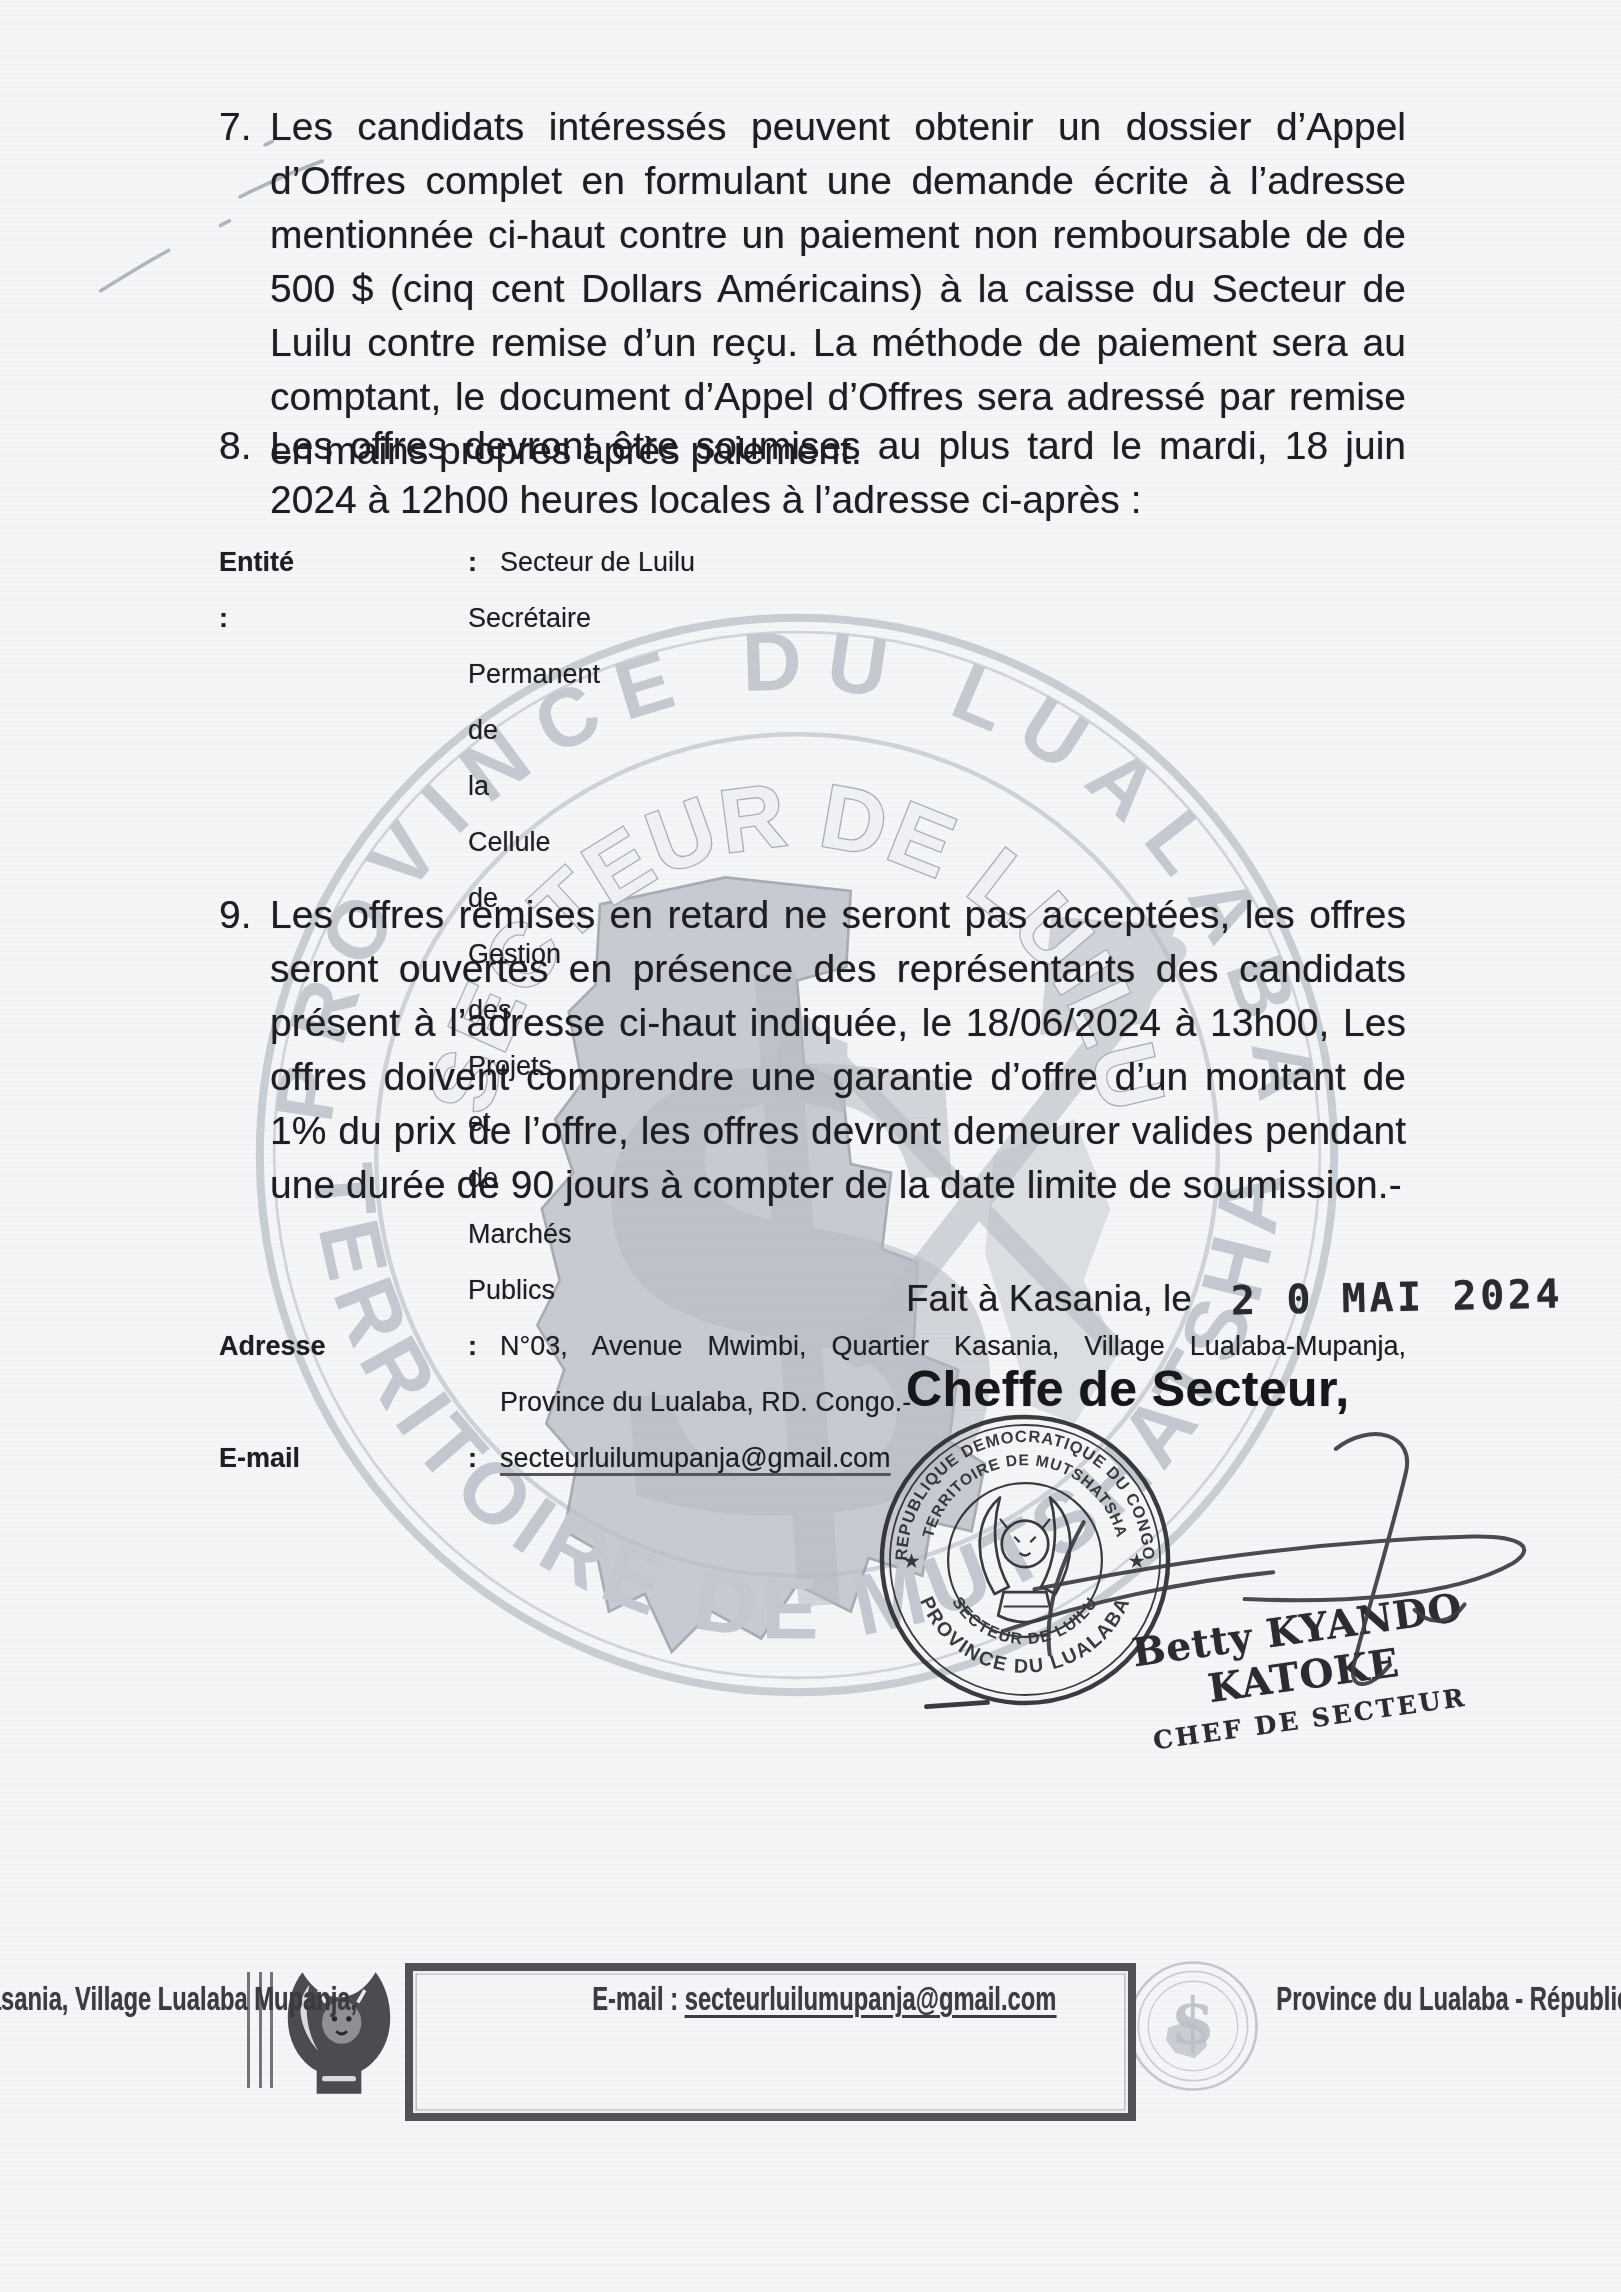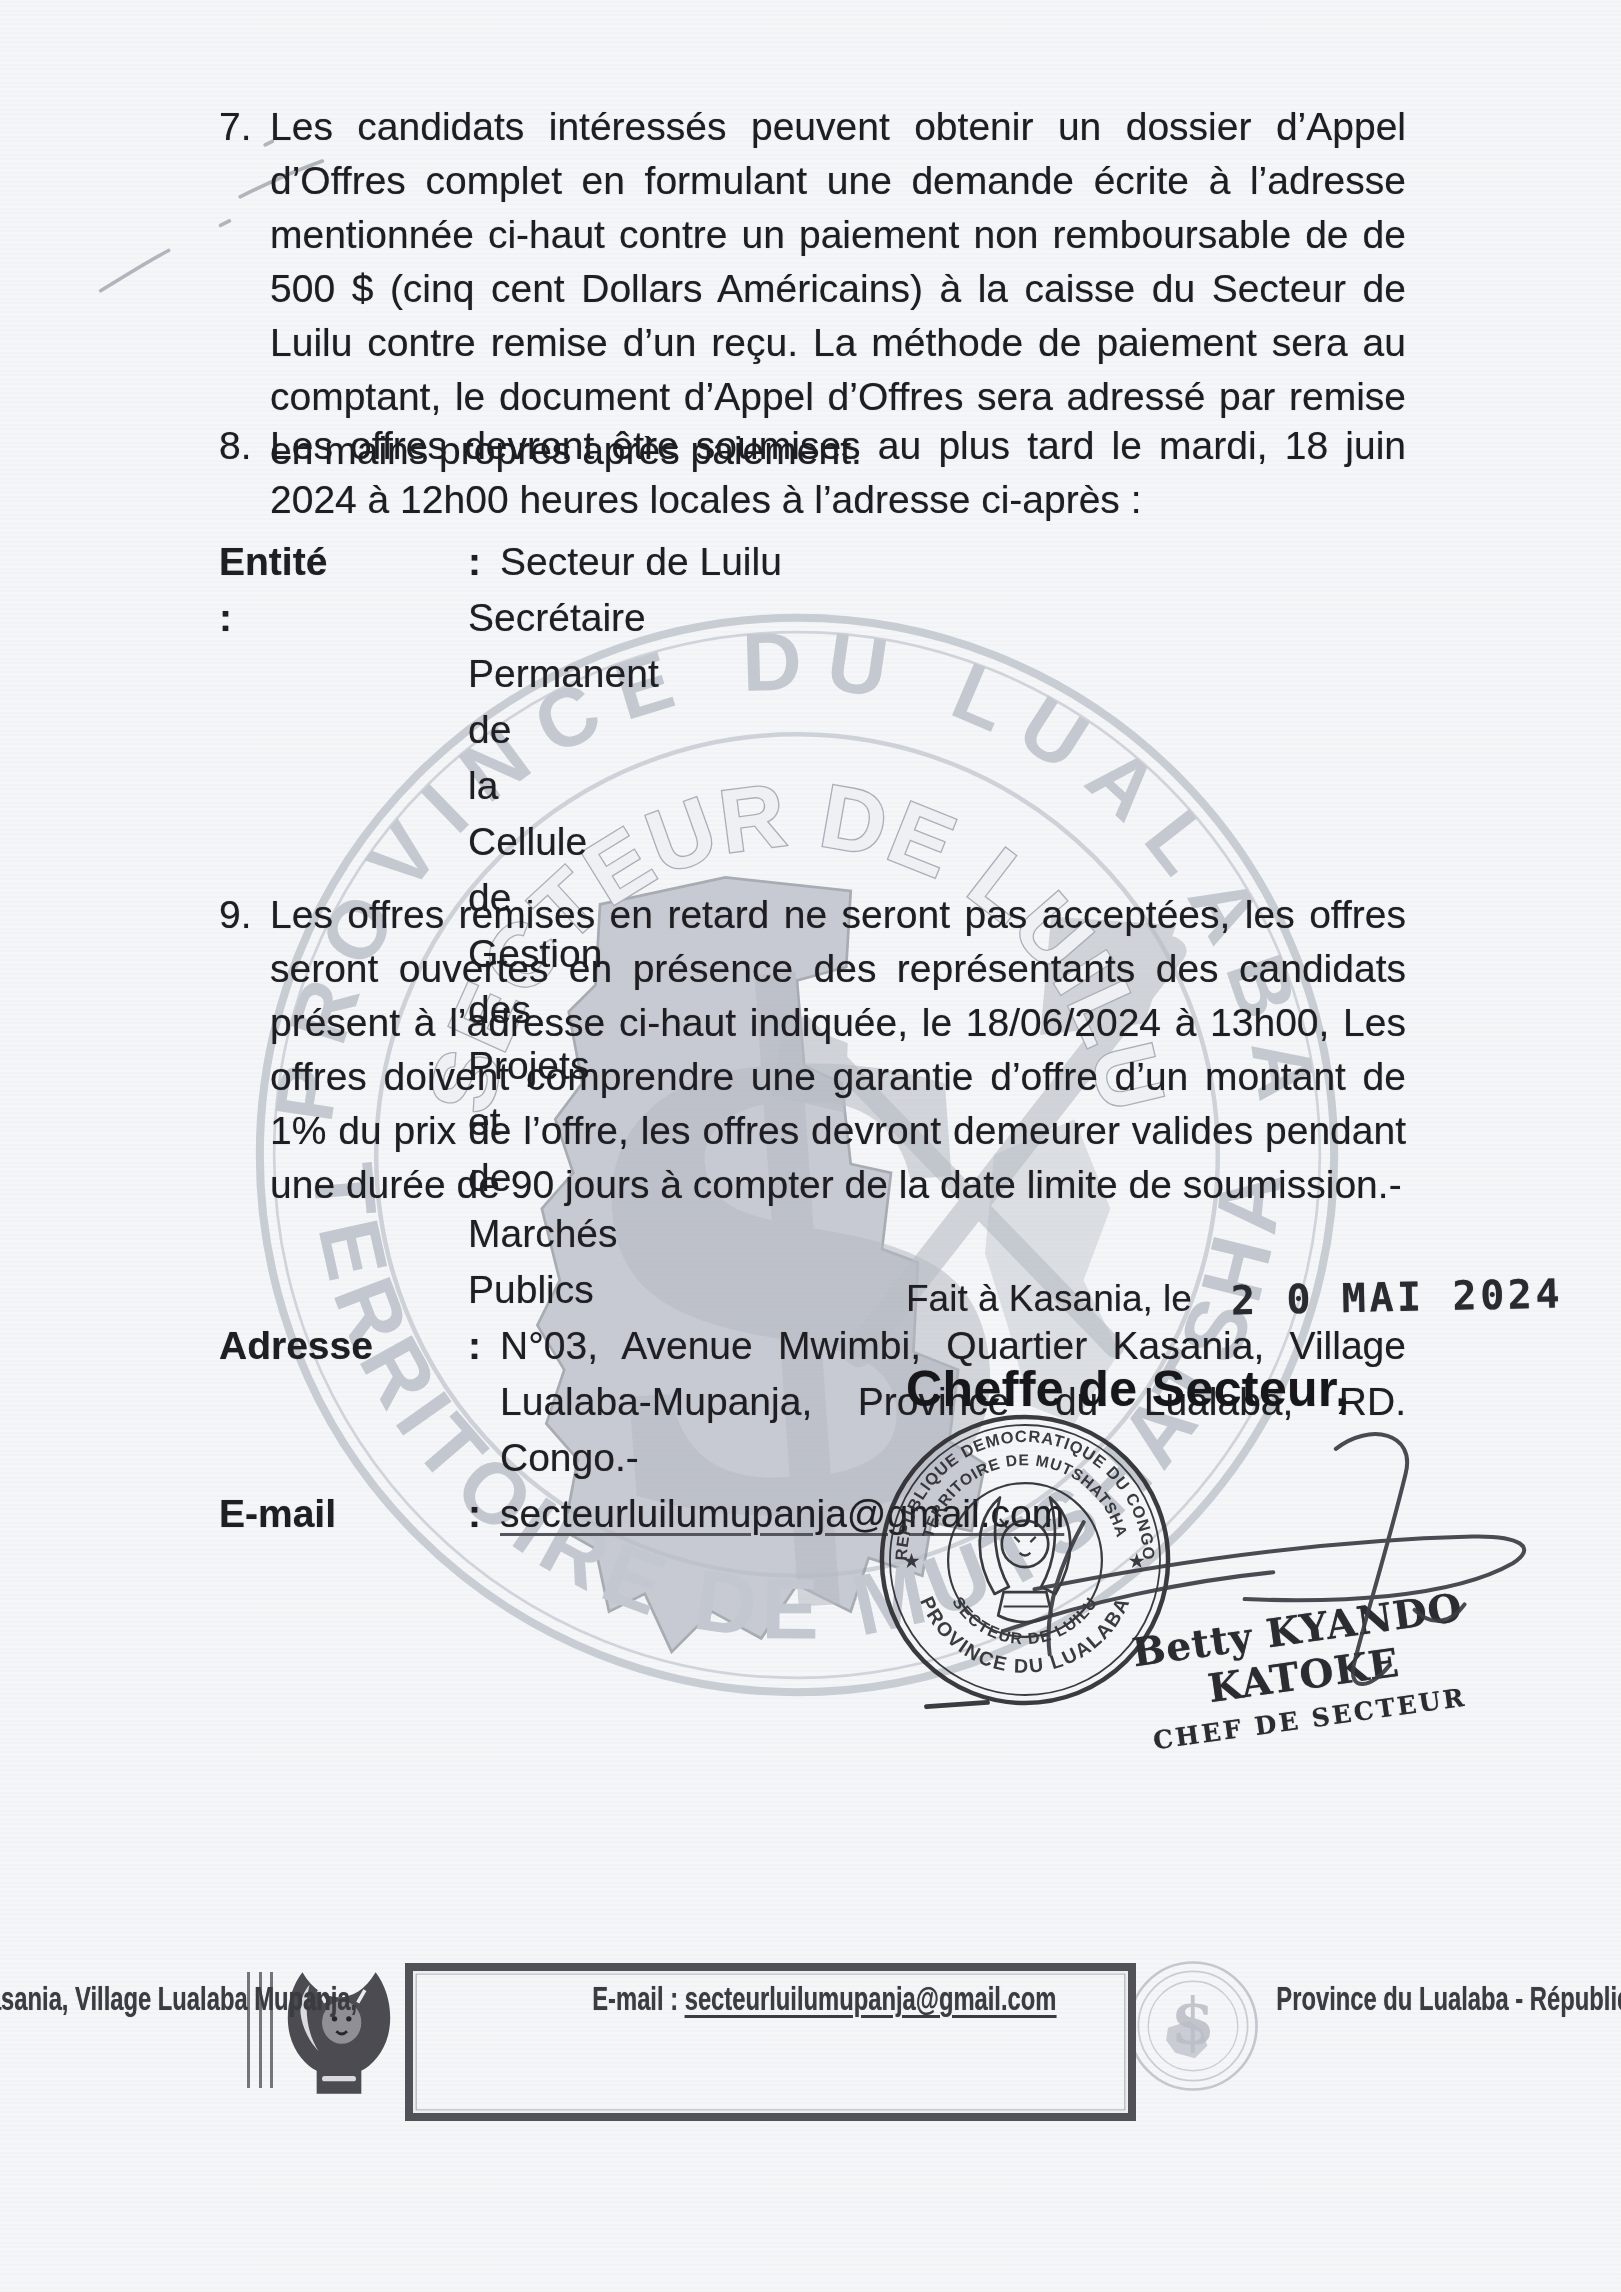--- a/index.html
+++ b/index.html
@@ -25,21 +25,21 @@
     z-index:5;
   }
   .item .num{width:51px;flex:none;}
   .item .txt{flex:1;text-align:justify;}
   #item7{top:100px;}
   #item8{top:419px;}
   #item9{top:888px;}
 
   #info{
     position:absolute;left:219px;top:534px;width:1187px;
-    font-size:39px;line-height:56px;
+    font-size:27px;line-height:56px;
     text-shadow:0 0 0.9px rgba(10,10,20,.45);
     z-index:5;
   }
   .irow{display:grid;grid-template-columns:249px 32px 1fr;}
   .ilabel{font-weight:bold;}
   .icolon{font-weight:bold;}
   .ivalue{text-align:justify;}
   .ivalue.email{
     text-align:left;
     text-decoration:underline;

